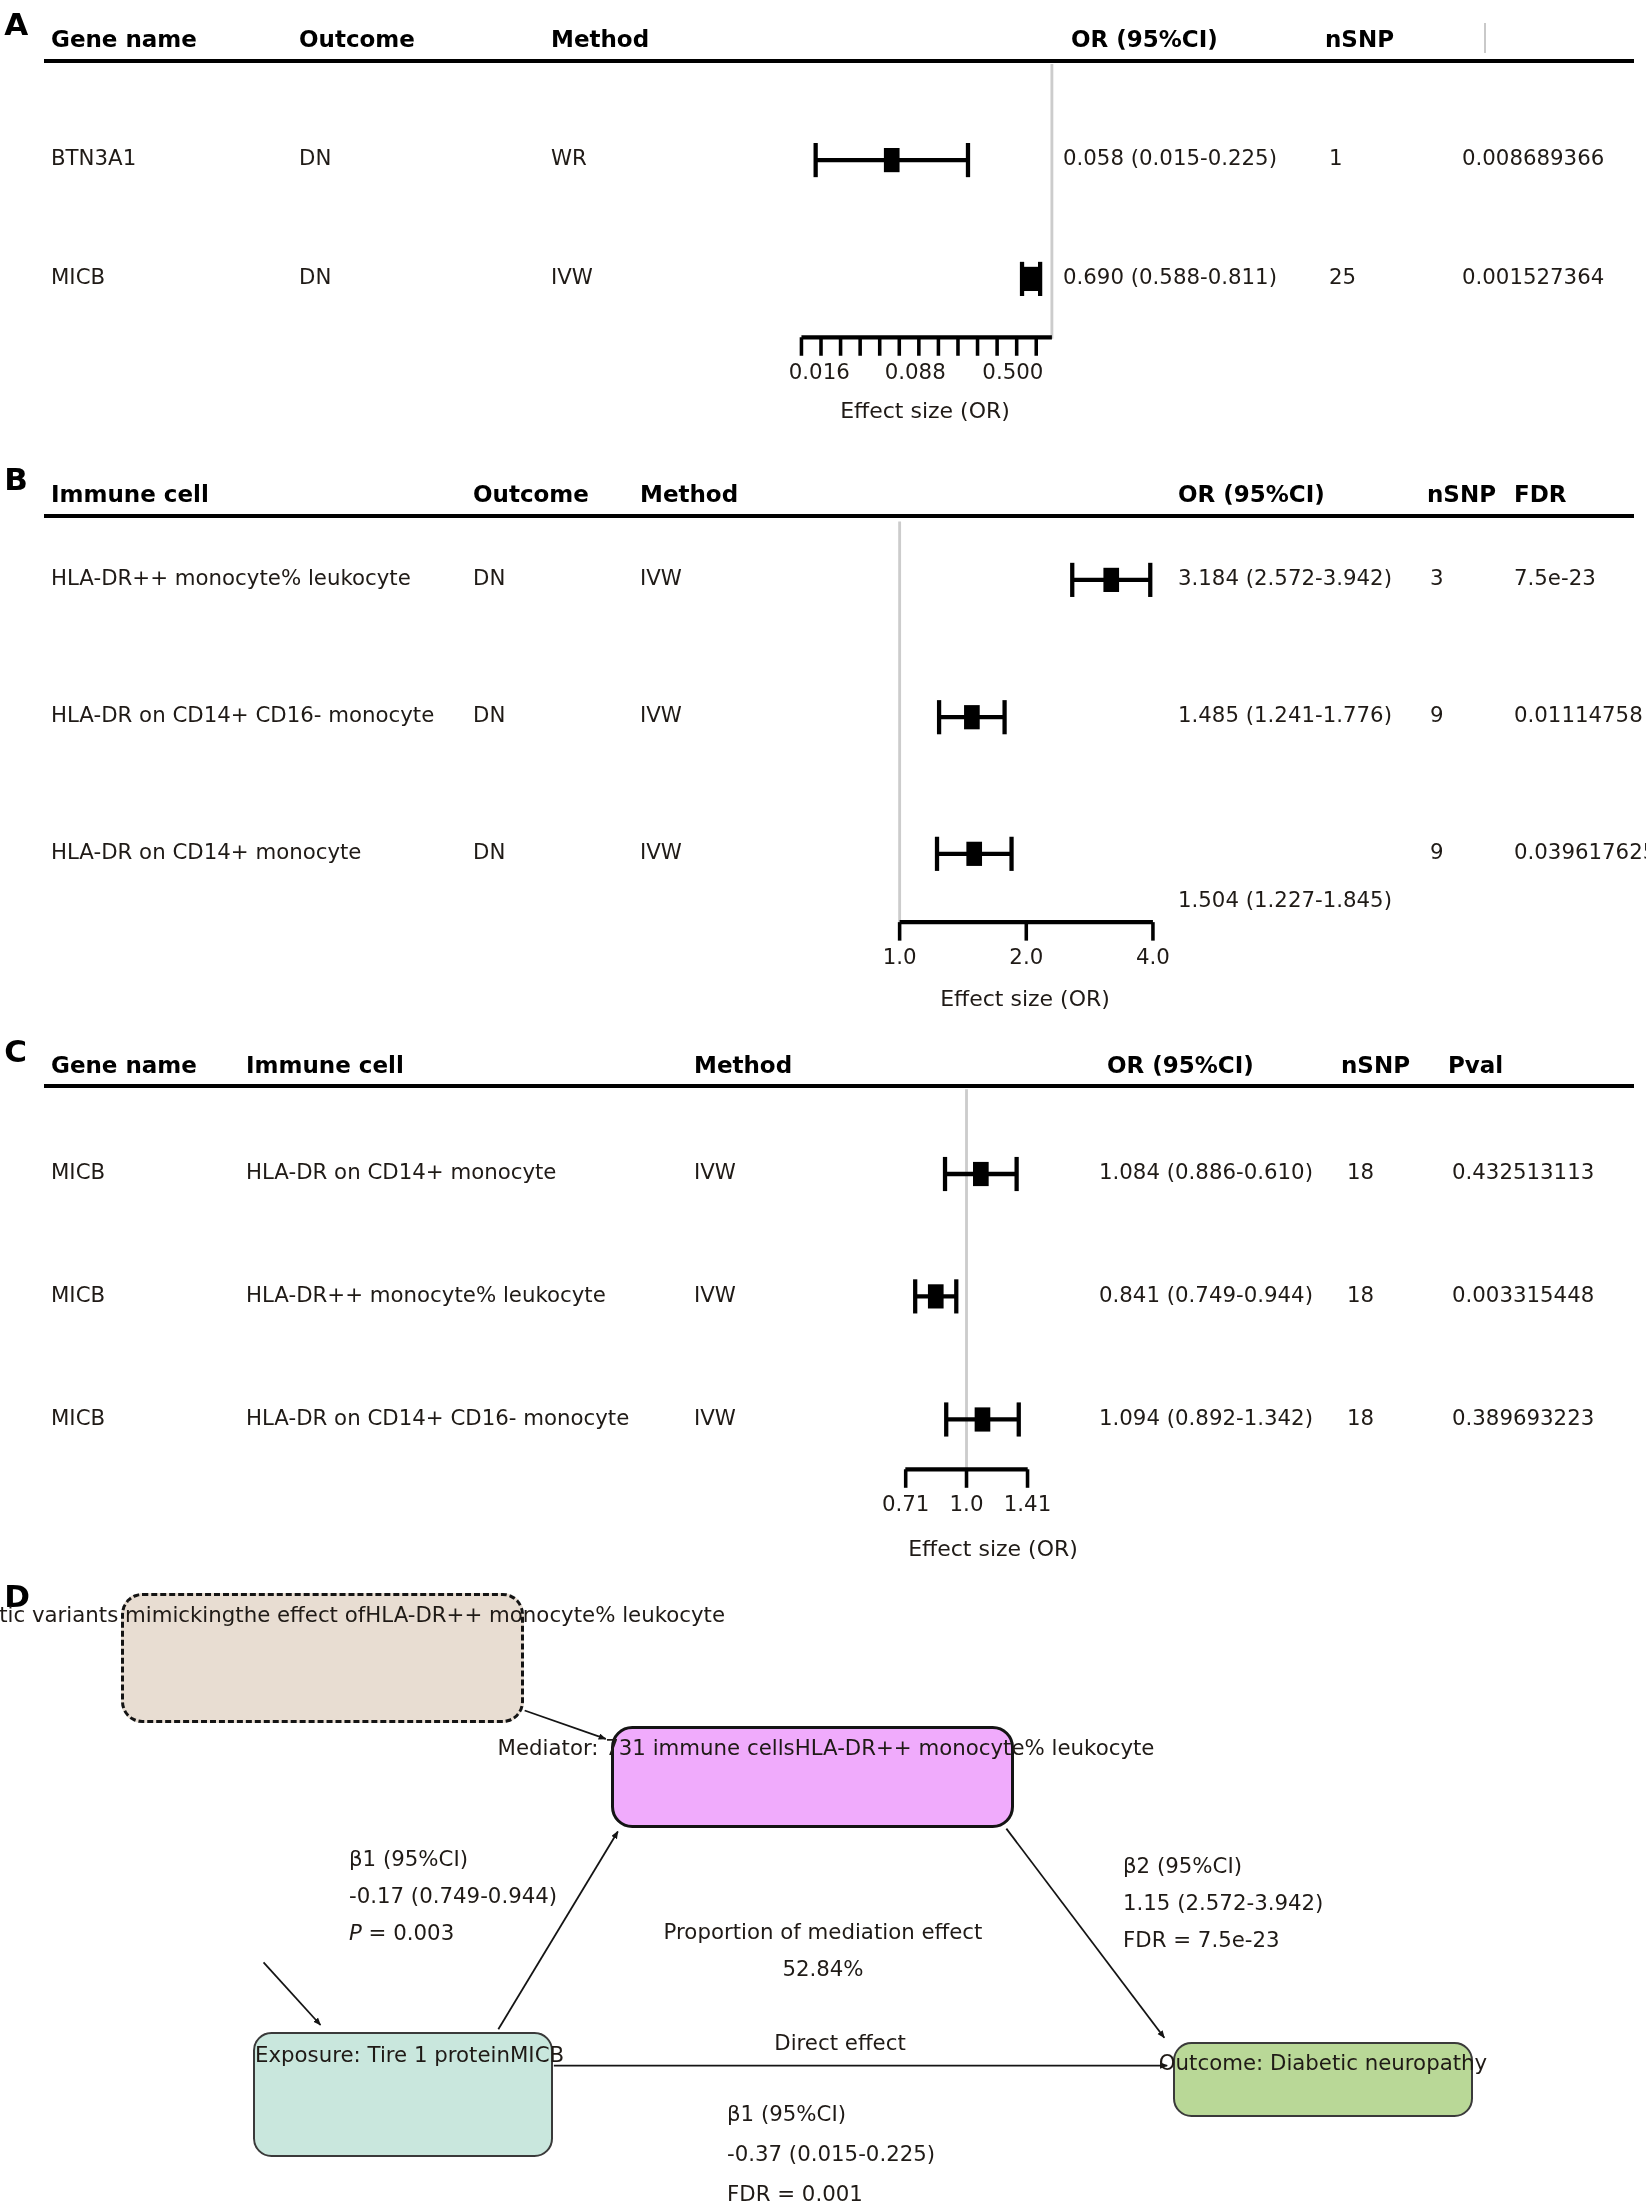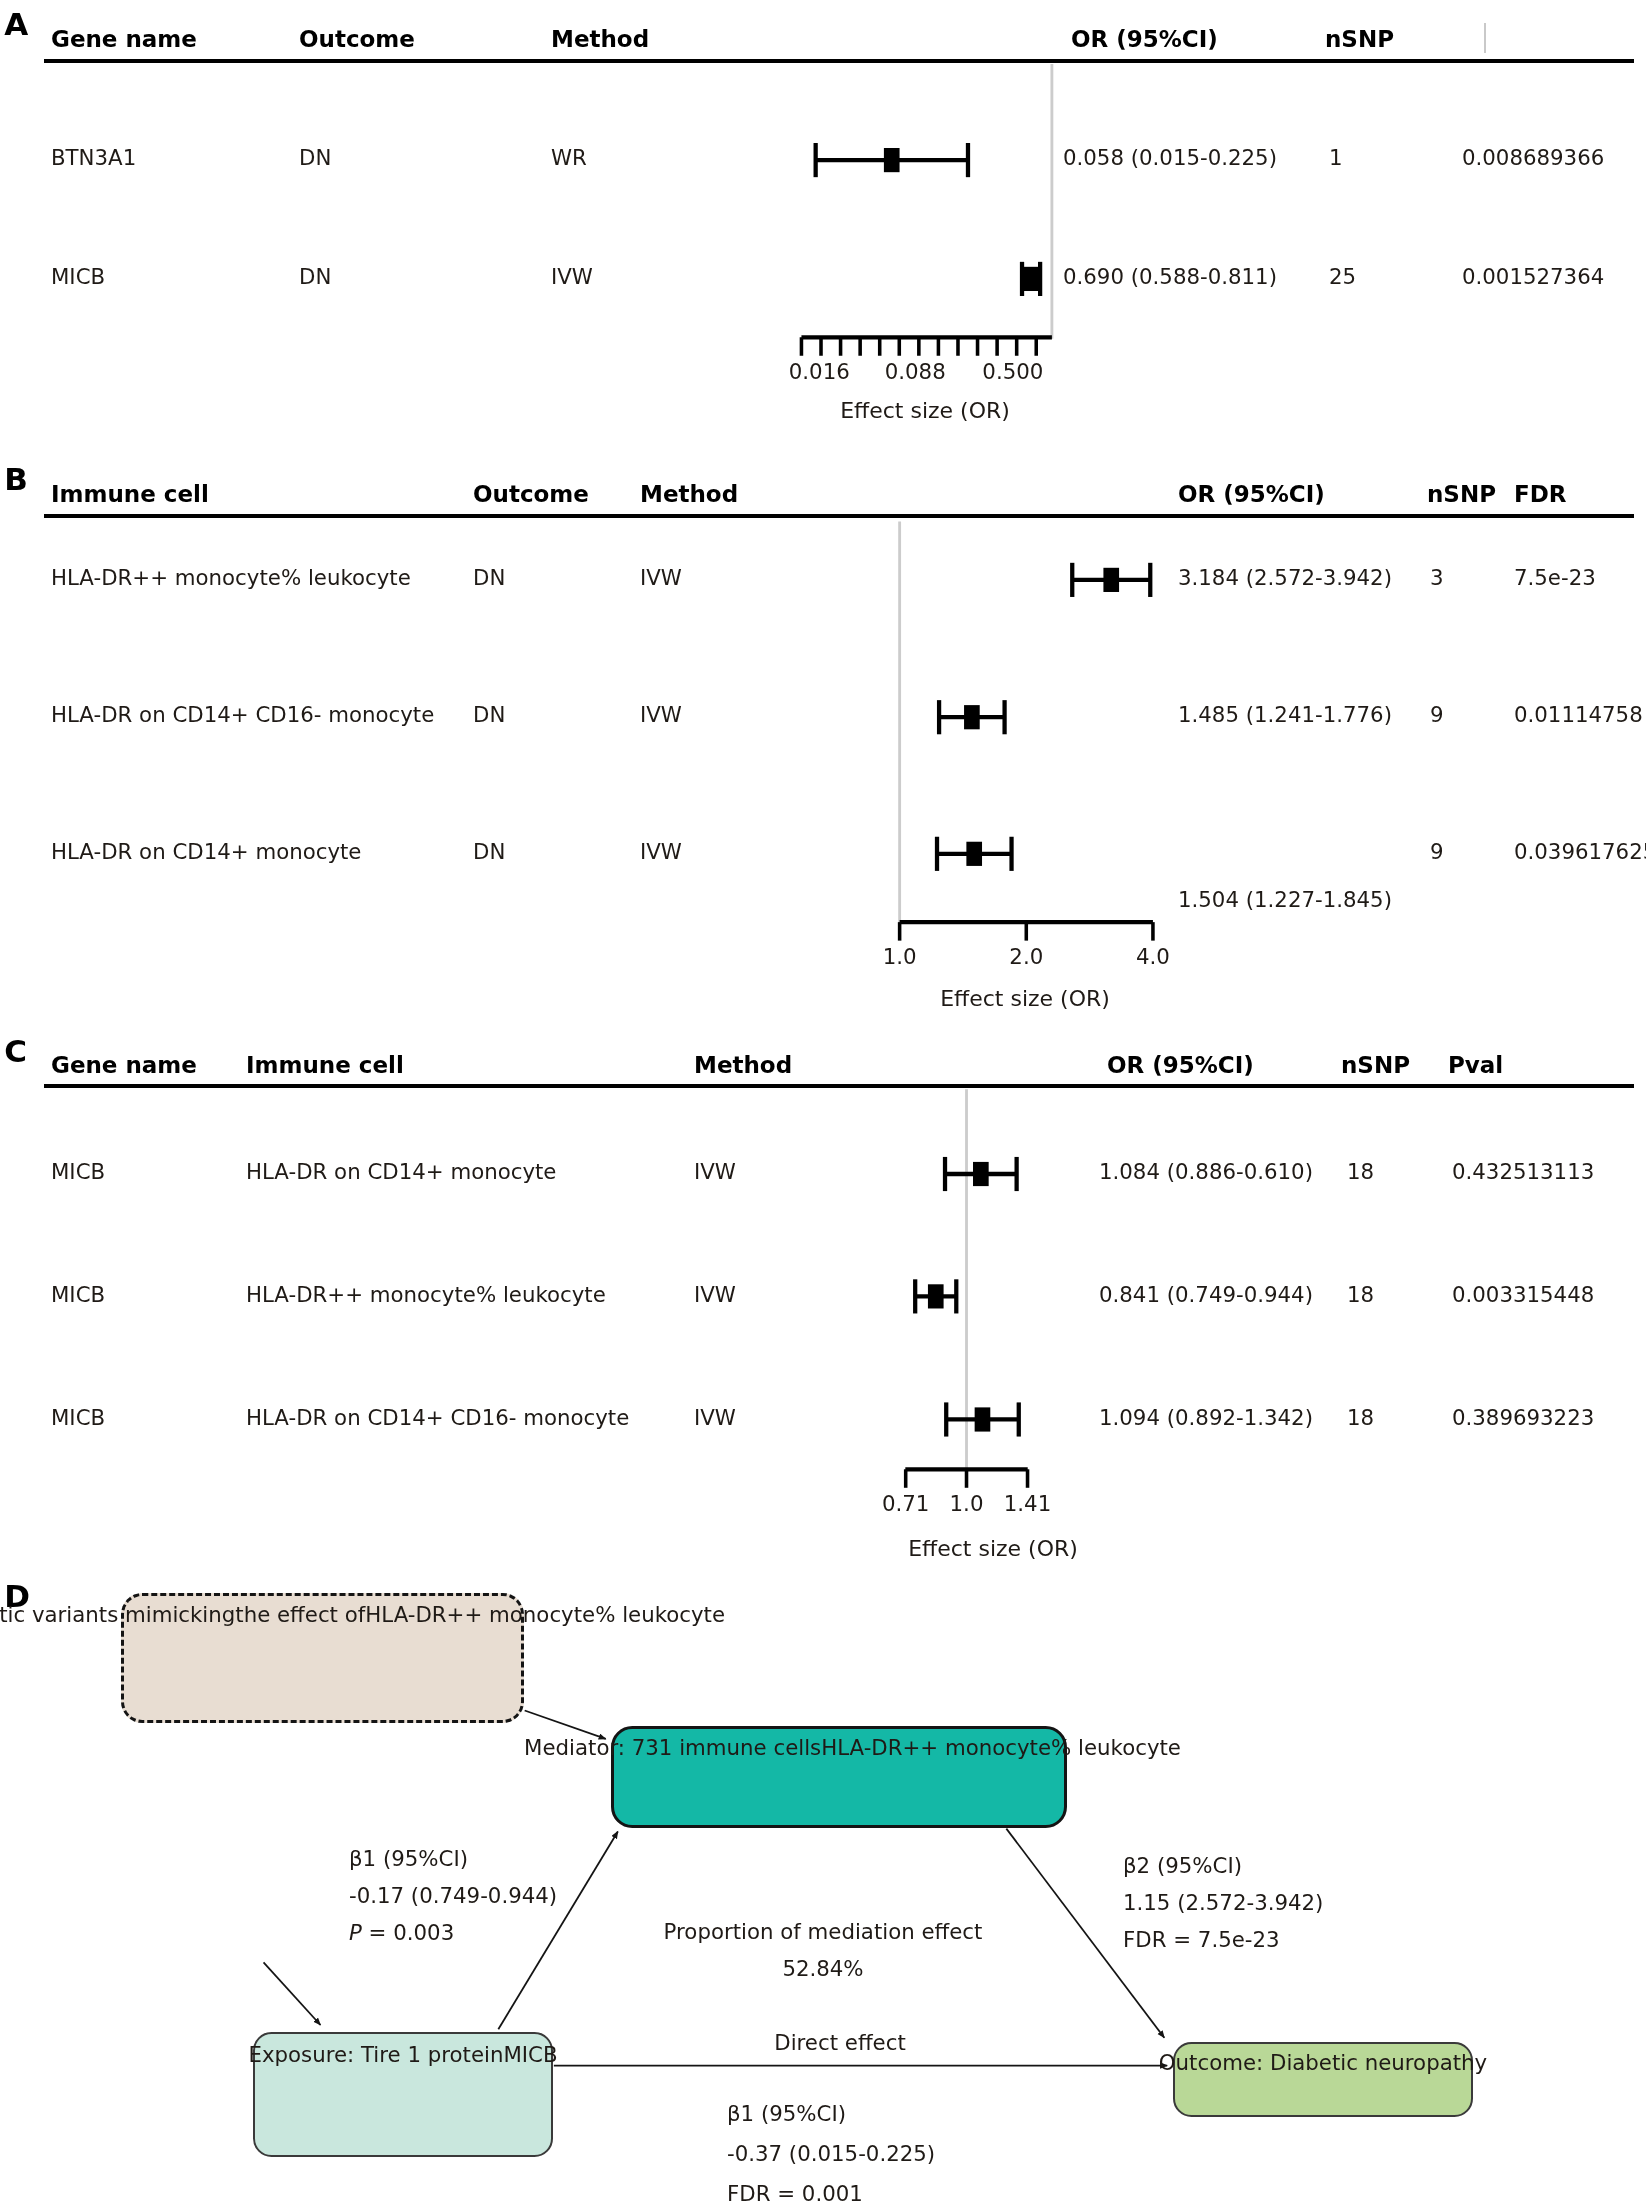--- a/index.html
+++ b/index.html
@@ -11,26 +11,26 @@
   .rule{position:absolute;height:3.6px;background:#000;}
   .row-cell{position:absolute;font-size:21.3px;white-space:nowrap;}
   .axis-title{position:absolute;font-size:22px;transform:translateX(-50%);white-space:nowrap;}
   .clip-mark{position:absolute;width:2.1px;height:30px;background:#c9c9c9;}
   
   .dbox{position:absolute;box-sizing:border-box;border-radius:21.3px;font-size:21.3px;
         display:flex;flex-direction:row;justify-content:center;}
   .dbox .ln{display:block;line-height:38px;white-space:nowrap;}
   .box-iv-mediator{left:121px;top:1593px;width:403px;height:130px;background:#e8ddd2;
         border:3.6px dashed #141414;padding-left:23px;}
-  .box-mediator{left:611px;top:1726px;width:456px;height:102px;background:#14b8a6;
+  .box-mediator{left:611px;top:1726px;width:403px;height:102px;background:#f0abfc;
         border:3.6px solid #141414;padding-left:27px;}
   .box-iv-exposure{left:46px;top:1848px;width:296px;height:113px;background:#d9e8e0;
         border:3.6px dashed #141414;text-align:center;}
   .box-exposure{left:253px;top:2032px;width:300px;height:125px;background:#c9e7dd;
-        border:2.1px solid #3a3a3a;text-align:center;border-radius:18.5px;}
+        border:2.1px solid #3a3a3a;text-align:center;border-radius:18.5px;justify-content:space-between;}
   .box-exposure .ln{line-height:41px;}
   .box-outcome{left:1173px;top:2042px;width:300px;height:75px;background:#b9d897;
         border:2.1px solid #3a3a3a;text-align:center;border-radius:18.5px;}
   .anno{position:absolute;font-size:21.3px;line-height:37px;white-space:nowrap;}
   .anno-center{transform:translateX(-50%);text-align:center;}
 </style>
 </head>
 <body>
 
 <div class="page">

